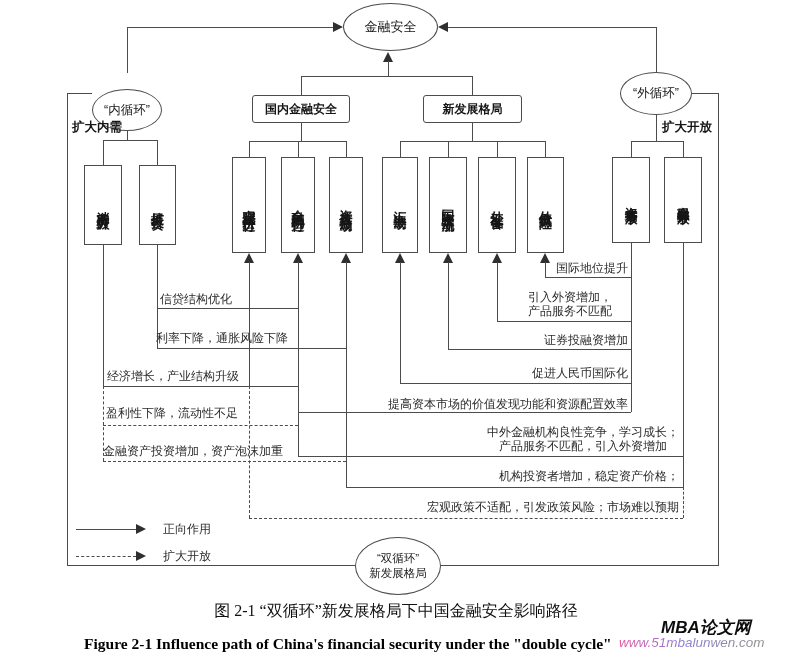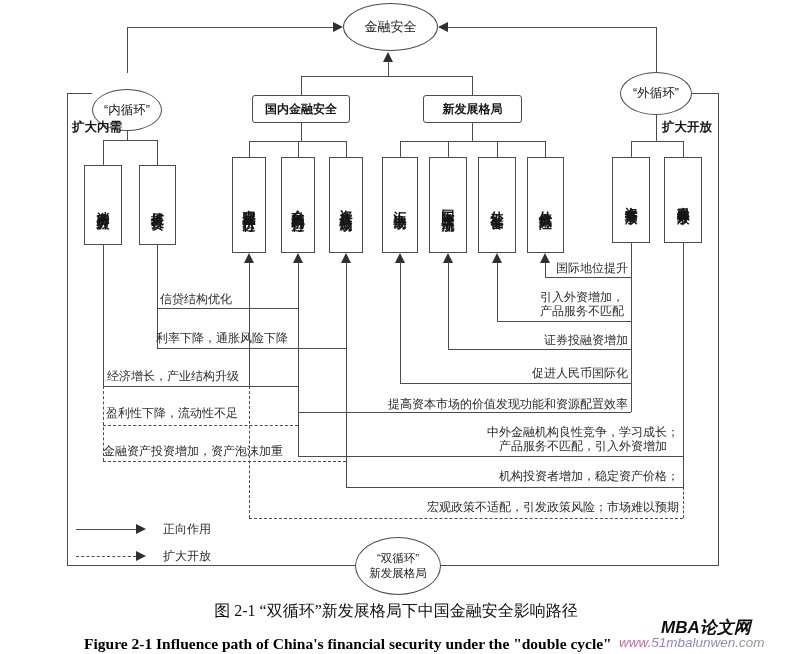--- a/index.html
+++ b/index.html
@@ -186,21 +186,21 @@
   <div class="lbl b" style="left:72px;top:120px">扩大内需</div>
   <div class="lbl b" style="left:662px;top:120px">扩大开放</div>
 
   <div class="lbl" style="left:160px;top:292px">信贷结构优化</div>
   <div class="lbl" style="left:156px;top:331px">利率下降，通胀风险下降</div>
   <div class="lbl" style="left:107px;top:369px">经济增长，产业结构升级</div>
   <div class="lbl" style="left:106px;top:406px">盈利性下降，流动性不足</div>
   <div class="lbl" style="left:103px;top:444px">金融资产投资增加，资产泡沫加重</div>
 
   <div class="lbl ra" style="right:164px;top:261px">国际地位提升</div>
-  <div class="lbl ra" style="right:168px;top:290px">
+  <div class="lbl ra" style="right:180px;top:290px">
     <div>引入外资增加，</div>
     <div>产品服务不匹配</div>
   </div>
   <div class="lbl ra" style="right:164px;top:333px">证券投融资增加</div>
   <div class="lbl ra" style="right:164px;top:366px">促进人民币国际化</div>
   <div class="lbl ra" style="right:164px;top:397px">提高资本市场的价值发现功能和资源配置效率</div>
   <div class="lbl ca" style="right:113px;top:425px">
     <div>中外金融机构良性竞争，学习成长；</div>
     <div>产品服务不匹配，引入外资增加</div>
   </div>

